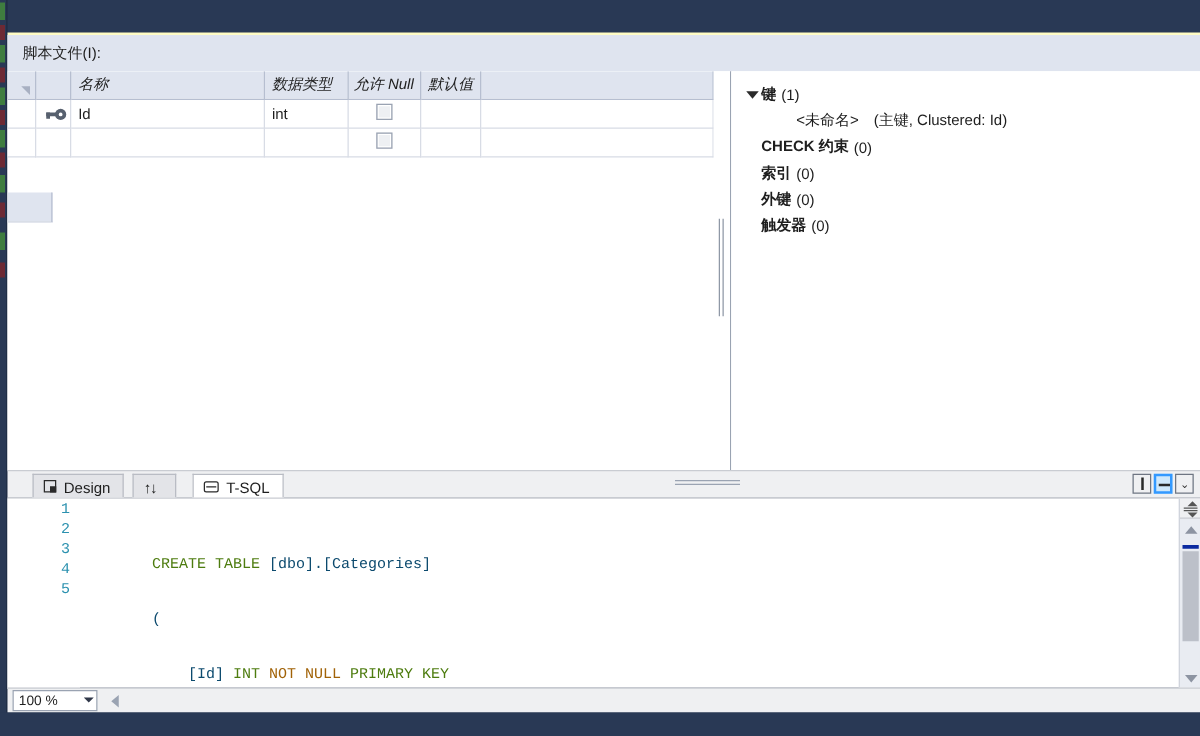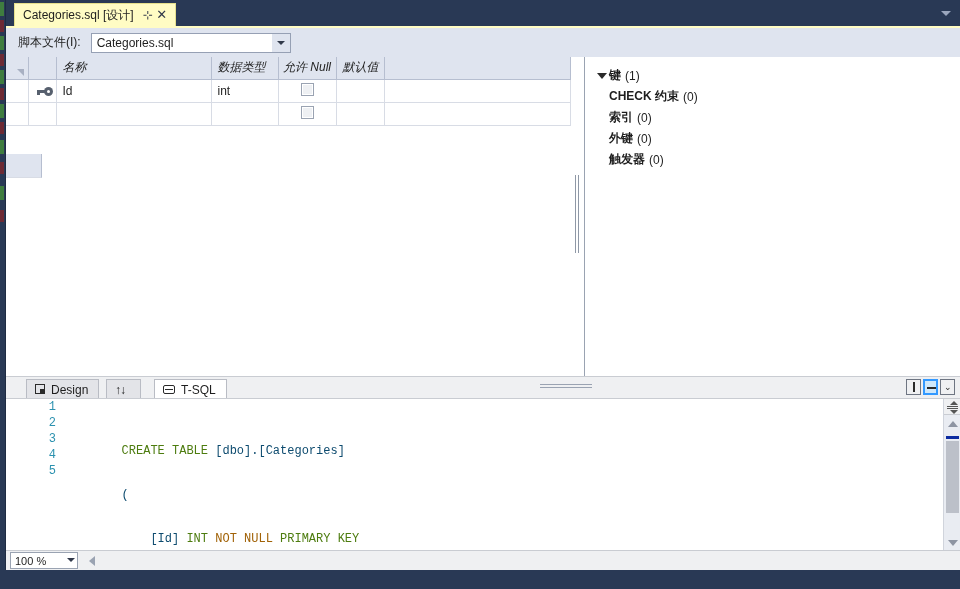--- a/index.html
+++ b/index.html
@@ -290,38 +290,26 @@
     <div class="edge-mark" style="top:88px;height:12px;background:#6d2a34;"></div>
     <div class="edge-mark" style="top:104px;height:14px;background:#3f7d3f;"></div>
     <div class="edge-mark" style="top:122px;height:12px;background:#6d2a34;"></div>
     <div class="edge-mark" style="top:140px;height:14px;background:#3f7d3f;"></div>
     <div class="edge-mark" style="top:162px;height:12px;background:#6d2a34;"></div>
     <div class="edge-mark" style="top:186px;height:14px;background:#3f7d3f;"></div>
     <div class="edge-mark" style="top:210px;height:12px;background:#6d2a34;"></div>
   </div>
   <div class="edge-divider"></div>
 
-  <div id="tabbar">
-    <div class="doc-tab">
-      <span class="title">Categories.sql [设计]</span>
-      <span class="pin-glyph">⊹</span>
-      <span class="close-glyph">✕</span>
-    </div>
-    <div class="tabbar-chevron"></div>
-  </div>
   <div class="tab-underline"></div>
 
   <div id="designer">
 
     <div id="scriptbar">
       <span class="lbl">脚本文件(I):</span>
-      <div class="combo">
-        <span class="val">Categories.sql</span>
-        <span class="arrow"></span>
-      </div>
     </div>
 
     <div id="gridpane">
       <table class="colgrid">
         <colgroup>
           <col style="width:22px">
             <col style="width:28px">
             <col style="width:155px">
           <col style="width:67px">
             <col style="width:58px">
@@ -381,20 +369,24 @@
       <div class="line"></div>
     </div>
 
     <div id="treepane">
 
       <div class="tnode">
         <span class="expander open"></span>
         <span class="nm">键</span>
         <span class="ct">(1)</span>
       </div>
+      <div class="tchild">
+        <span>&lt;未命名&gt;</span>
+        <span class="detail">(主键, Clustered: Id)</span>
+      </div>
 
       <div class="tnode">
         <span class="expander"></span>
         <span class="nm">CHECK 约束</span>
         <span class="ct">(0)</span>
       </div>
 
       <div class="tnode">
         <span class="expander"></span>
         <span class="nm">索引</span>

